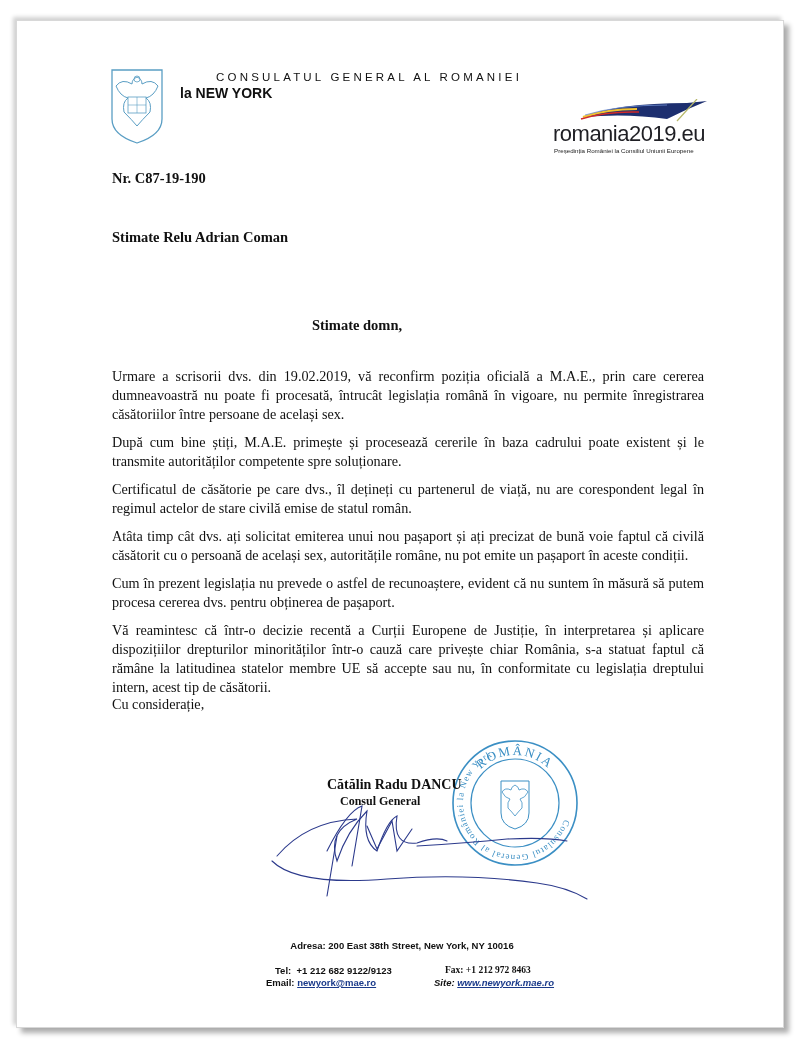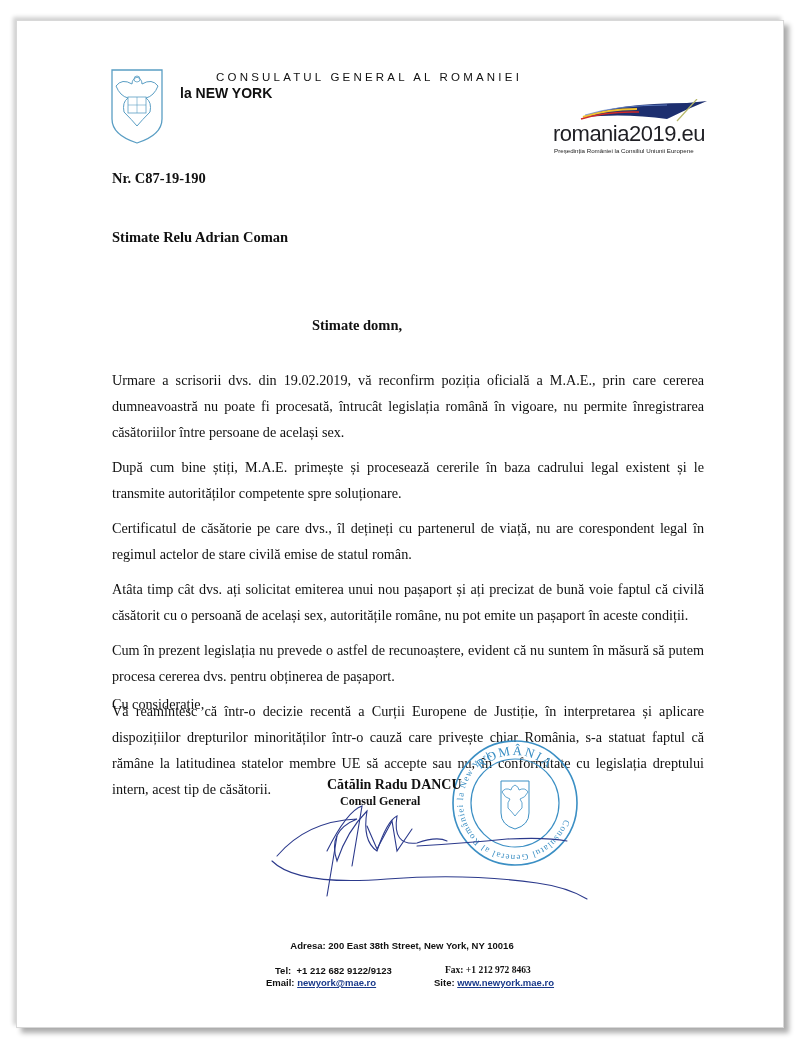--- a/index.html
+++ b/index.html
@@ -19,34 +19,34 @@
     .hdr-sub { left: 163px; top: 64px; font-size: 14px; font-weight: bold; }
 
     .logo { left: 530px; top: 78px; width: 190px; height: 62px; }
     .logo-text { left: 536px; top: 100px; font-size: 22px; letter-spacing: -0.5px; color: #1f1f24; }
     .logo-sub { left: 537px; top: 126px; font-size: 6.2px; color: #222; }
 
     .ref { left: 95px; top: 141px; font-size: 14.5px; font-weight: bold; margin-top: 8px; }
     .addressee { left: 95px; top: 208px; font-size: 14.5px; font-weight: bold; }
     .salutation { left: 0; width: 680px; text-align: center; top: 296px; font-size: 14.5px; font-weight: bold; }
 
-    .body { left: 95px; top: 346px; width: 592px; font-size: 14.2px; line-height: 26px; }
+    .body { left: 95px; top: 346px; width: 592px; font-size: 14.2px; line-height: 19px; }
     .body p { margin: 0 0 9px 0; text-align: justify; }
     .closing { left: 95px; top: 675px; font-size: 14.2px; }
 
     .stamp { left: 428px; top: 712px; width: 140px; height: 140px; }
     .sig-name { left: 310px; top: 756px; font-size: 14px; font-weight: bold; }
     .sig-title { left: 323px; top: 773px; font-size: 12px; font-weight: bold; }
     .signature { left: 250px; top: 770px; width: 330px; height: 110px; }
 
     .footer-addr { left: 0; width: 770px; text-align: center; top: 919px; font-size: 9.5px; font-weight: bold; }
     .f-tel { left: 258px; top: 944px; font-size: 9.5px; font-weight: bold; }
     .f-email { left: 249px; top: 956px; font-size: 9.5px; font-weight: bold; }
     .f-fax { left: 428px; top: 944px; font-size: 9.5px; font-weight: bold; font-family: Liberation Serif, serif; }
-    .f-site { left: 417px; top: 956px; font-size: 9.5px; font-weight: bold; }
+    .f-site { left: 417px; top: 956px; font-size: 9.5px; font-weight: bold; font-style: italic; }
     .link { color: #1a3a8a; text-decoration: underline; }
   </style>
 </head>
 <body>
 
 <div class="sheet">
 
   <svg class="abs crest" viewBox="0 0 56 78">
     <path d="M3 3 H53 V52 Q53 68 28 76 Q3 68 3 52 Z" fill="none" stroke="#5a9ec4" stroke-width="1.3"></path>
     <path d="M28 10 q-5 2 -5 7 q-10 -6 -16 2 q4 10 12 12 q-6 4 -4 14 q8 8 13 14 q5 -6 13 -14 q2 -10 -4 -14 q8 -2 12 -12 q-6 -8 -16 -2 q0 -5 -5 -7z" fill="none" stroke="#5a9ec4" stroke-width="1"></path>
@@ -68,21 +68,21 @@
   </svg>
   <div class="abs sans logo-text">romania2019.eu</div>
   <div class="abs sans logo-sub">Președinția României la Consiliul Uniunii Europene</div>
 
   <div class="abs serif ref">Nr. C87-19-190</div>
   <div class="abs serif addressee">Stimate Relu Adrian Coman</div>
   <div class="abs serif salutation">Stimate domn,</div>
 
   <div class="abs serif body">
     <p>Urmare a scrisorii dvs. din 19.02.2019, vă reconfirm poziția oficială a M.A.E., prin care cererea dumneavoastră nu poate fi procesată, întrucât legislația română în vigoare, nu permite înregistrarea căsătoriilor între persoane de același sex.</p>
-    <p>După cum bine știți, M.A.E. primește și procesează cererile în baza cadrului legal existent și le transmite autorităților competente spre soluționare.</p>
+    <p>După cum bine știți, M.A.E. primește și procesează cererile în baza cadrului poate existent și le transmite autorităților competente spre soluționare.</p>
     <p>Certificatul de căsătorie pe care dvs., îl dețineți cu partenerul de viață, nu are corespondent legal în regimul actelor de stare civilă emise de statul român.</p>
     <p>Atâta timp cât dvs. ați solicitat emiterea unui nou pașaport și ați precizat de bună voie faptul că civilă căsătorit cu o persoană de același sex, autoritățile române, nu pot emite un pașaport în aceste condiții.</p>
     <p>Cum în prezent legislația nu prevede o astfel de recunoaștere, evident că nu suntem în măsură să putem procesa cererea dvs. pentru obținerea de pașaport.</p>
     <p>Vă reamintesc că într-o decizie recentă a Curții Europene de Justiție, în interpretarea și aplicare dispozițiilor drepturilor minorităților într-o cauză care privește chiar România, s-a statuat faptul că rămâne la latitudinea statelor membre UE să accepte sau nu, în conformitate cu legislația dreptului intern, acest tip de căsătorii.</p>
   </div>
 
   <div class="abs serif closing">Cu considerație,</div>
 
   <svg class="abs stamp" viewBox="0 0 140 140">
     <defs>

